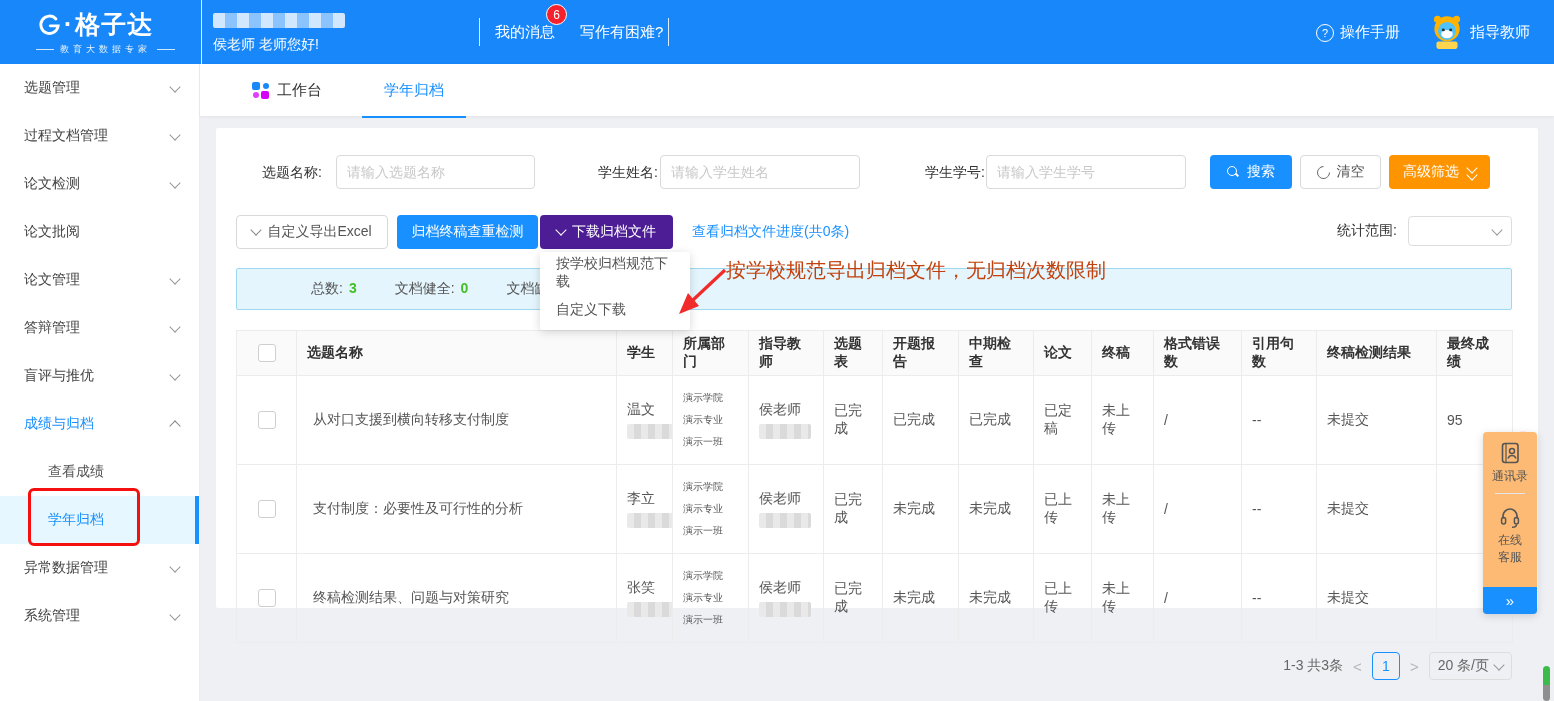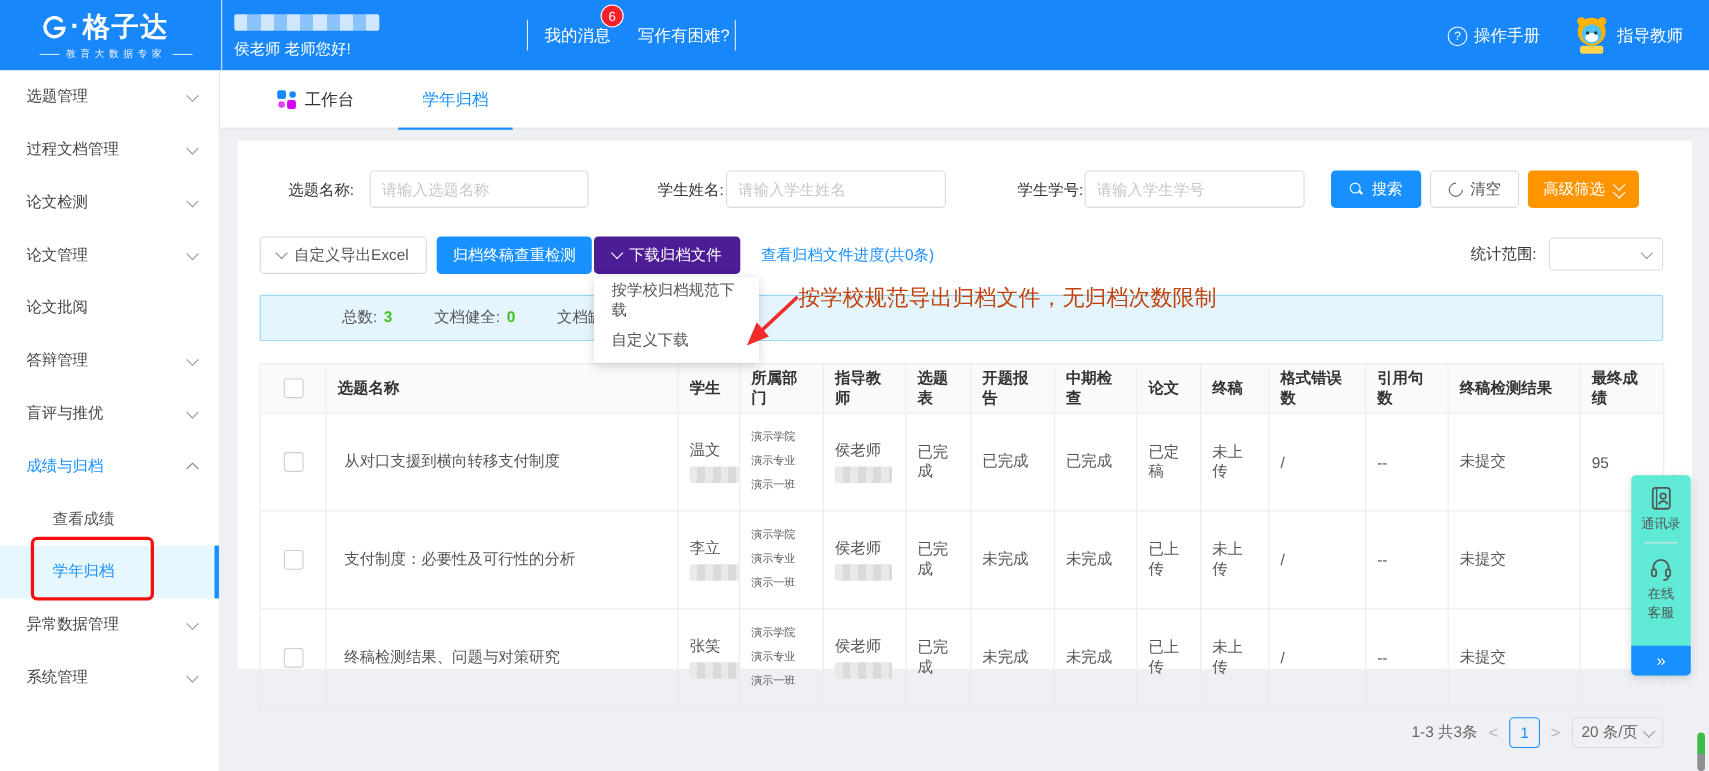--- a/index.html
+++ b/index.html
@@ -98,21 +98,21 @@
 
   
   .pager{position:absolute;right:26px;top:524px;height:28px;display:flex;align-items:center;gap:10px;color:#666;}
   .pg-btn{color:#b5b5b5;font-size:15px;cursor:pointer;}
   .pg-num{width:26px;height:26px;border:1px solid #1890ff;color:#1890ff;border-radius:4px;display:flex;
           align-items:center;justify-content:center;cursor:pointer;}
   .pg-size{height:26px;border:1px solid #ddd;border-radius:4px;display:flex;align-items:center;gap:6px;
            padding:0 8px;color:#666;cursor:pointer;}
 
   
-  .fpanel{left:1483px;top:432px;width:54px;height:182px;background:#5eead4;border-radius:4px;z-index:40;
+  .fpanel{left:1483px;top:432px;width:54px;height:182px;background:#fdba74;border-radius:4px;z-index:40;
           box-shadow:0 2px 8px rgba(0,0,0,.15);display:flex;flex-direction:column;align-items:center;}
   .fp-sec{display:flex;flex-direction:column;align-items:center;padding:9px 0 6px;gap:3px;color:#555;font-size:12px;cursor:pointer;}
   .fp-div{width:30px;height:1px;background:#e5e5e5;margin:2px 0;}
   .fp-btn{margin-top:auto;width:54px;height:27px;background:#1890ff;color:#fff;border-radius:0 0 4px 4px;
           display:flex;align-items:center;justify-content:center;font-size:15px;cursor:pointer;}
   .fp-badge{left:1512px;top:431px;}
   .scrollthumb{left:1543px;top:666px;width:7px;height:35px;border-radius:4px;
                background:linear-gradient(#3dbb4a 0 55%,#8f8f8f 55% 100%);}
 </style>
 </head>
@@ -168,25 +168,25 @@
     </div>
     <div class="nav-item">
       <span class="nav-label">过程文档管理</span>
         <span class="chev"></span>
     </div>
     <div class="nav-item">
       <span class="nav-label">论文检测</span>
         <span class="chev"></span>
     </div>
     <div class="nav-item">
+      <span class="nav-label">论文批阅</span>
+    </div>
+    <div class="nav-item">
       <span class="nav-label">论文管理</span>
         <span class="chev"></span>
-    </div>
-    <div class="nav-item">
-      <span class="nav-label">论文批阅</span>
     </div>
     <div class="nav-item">
       <span class="nav-label">答辩管理</span>
         <span class="chev"></span>
     </div>
     <div class="nav-item">
       <span class="nav-label">盲评与推优</span>
         <span class="chev"></span>
     </div>
     <div class="nav-item parent-open">

